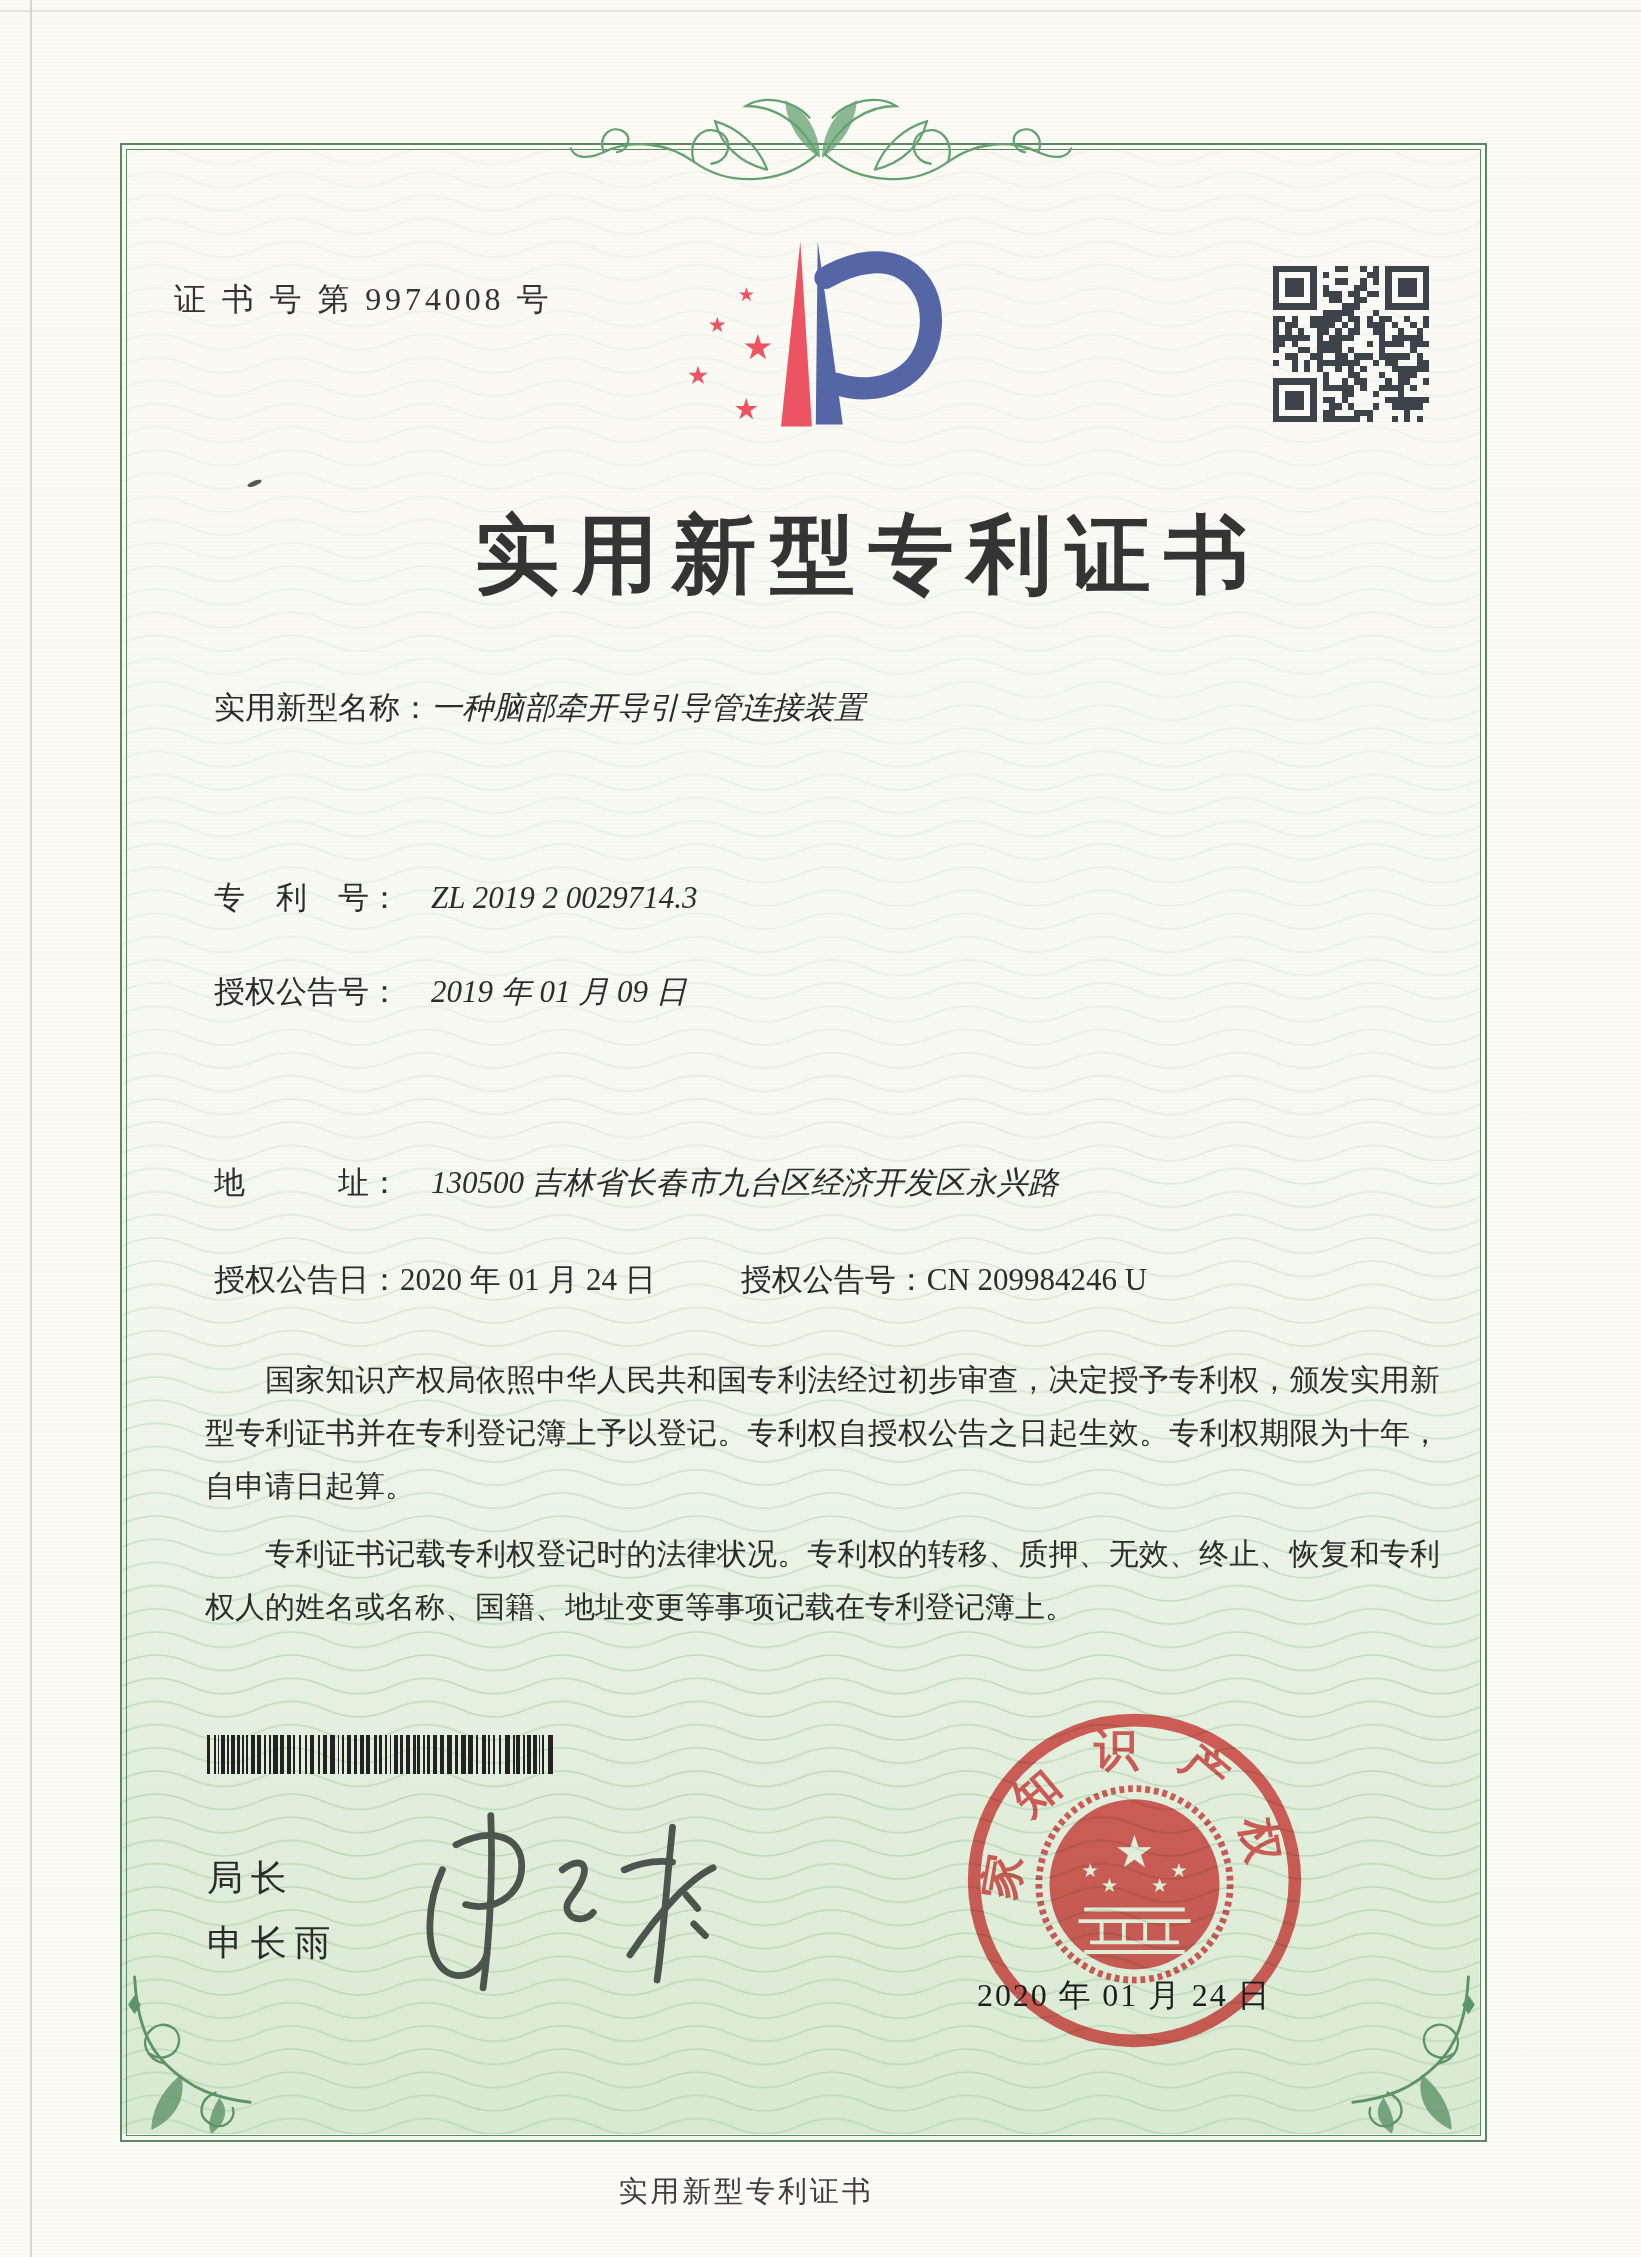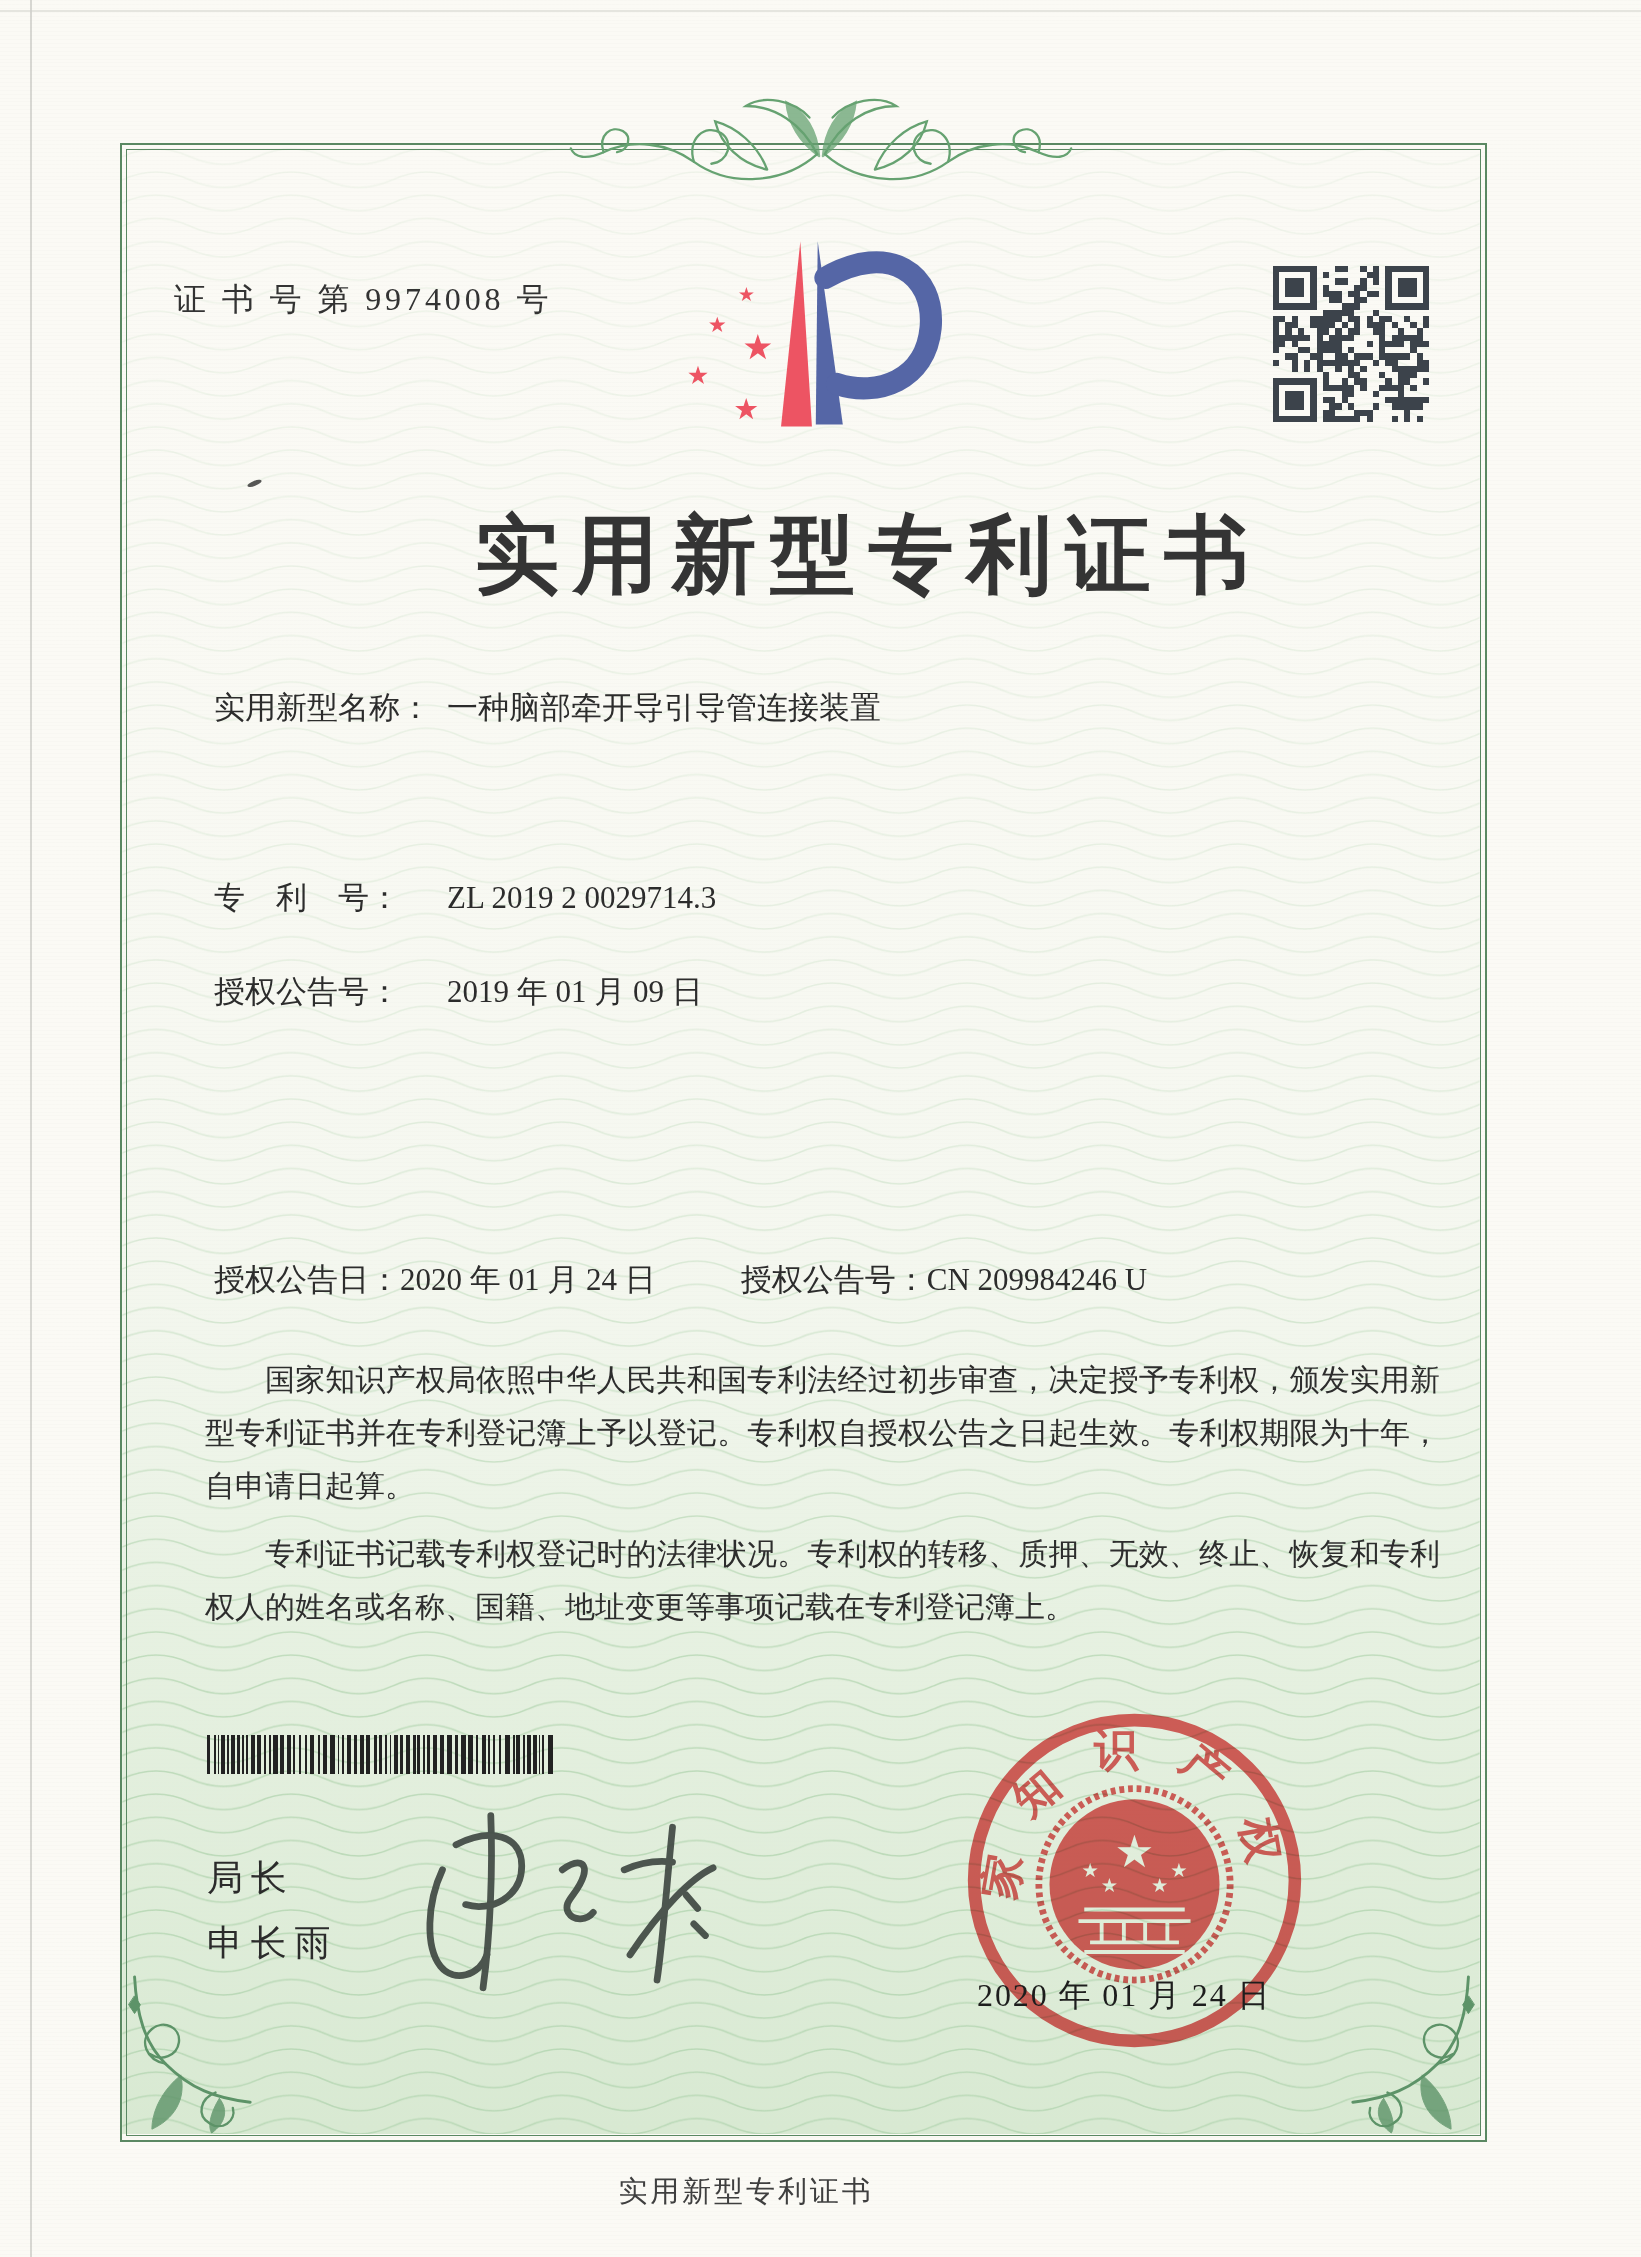--- a/index.html
+++ b/index.html
@@ -10,21 +10,21 @@
   .scan-edge-t{position:absolute;left:0;top:9.7px;right:0;height:1.9px;background:#cfcfca;opacity:.5;}
   .frame{position:absolute;left:120px;top:143px;width:1363px;height:1995px;border:2.9px solid #5a8862;}
   .frame-inner{position:absolute;left:3.9px;top:3.9px;right:3.9px;bottom:3.9px;border:1px solid #5a8862;}
   .waves{position:absolute;left:0;top:0;}
   .cert-no{position:absolute;left:174px;top:278px;font-size:32px;letter-spacing:3.9px;color:#333;}
   .speck{position:absolute;left:247px;top:481px;width:14.5px;height:4.8px;background:#3a3a3a;border-radius:50%;transform:rotate(-22deg);opacity:.85;}
   .title{position:absolute;left:0;width:1641px;top:498px;text-align:center;font-size:85px;font-weight:bold;
          letter-spacing:13.5px;color:#343434;padding-left:48px;}
   .row{position:absolute;left:214px;font-size:31px;color:#2c2c2c;white-space:nowrap;}
   .row .lbl{display:inline-block;min-width:217px;}
-  .row .val{margin-left:16px;}
+  .row .val{margin-left:0px;font-style:italic;}
   .grant2{margin-left:85px;margin-top:46px;}
   .paras{position:absolute;left:189px;top:1338px;width:1267px;font-size:30px;line-height:1.76;
          color:#2d2d2d;text-align:justify;}
   .paras p{margin:16px;text-indent:2em;}
   .barcode{position:absolute;left:207px;top:1735px;width:350px;height:39px;display:flex;align-items:stretch;}
   .barcode i{display:block;background:#222;}
   .officer-title{position:absolute;left:207px;top:1854px;font-size:36px;letter-spacing:7.7px;color:#2b2b2b;}
   .officer-name{position:absolute;left:207px;top:1919px;font-size:36px;letter-spacing:7.7px;color:#2b2b2b;}
   .sig{position:absolute;left:398px;top:1777px;}
   .seal{position:absolute;left:949px;top:1695px;opacity:.93;mix-blend-mode:multiply;}
@@ -373,20 +373,23 @@
 
   <div class="row" style="top:687px">
     <span class="lbl">实用新型名称：</span><span class="val">一种脑部牵开导引导管连接装置</span>
   </div>
   <div class="row" style="top:877px">
     <span class="lbl">专　利　号：</span><span class="val">ZL 2019 2 0029714.3</span>
   </div>
   <div class="row" style="top:971px">
     <span class="lbl">授权公告号：</span><span class="val">2019 年 01 月 09 日</span>
   </div>
+  <div class="row" style="top:1162px">
+    <span class="lbl">地　　　址：</span><span class="val">130500 吉林省长春市九台区经济开发区永兴路</span>
+  </div>
   <div class="row" style="top:1259px">
     <span>授权公告日：</span><span>2020 年 01 月 24 日</span><span class="grant2">授权公告号：</span><span>CN 209984246 U</span>
   </div>
 
   <div class="paras">
     <p>国家知识产权局依照中华人民共和国专利法经过初步审查，决定授予专利权，颁发实用新型专利证书并在专利登记簿上予以登记。专利权自授权公告之日起生效。专利权期限为十年，自申请日起算。</p>
     <p>专利证书记载专利权登记时的法律状况。专利权的转移、质押、无效、终止、恢复和专利权人的姓名或名称、国籍、地址变更等事项记载在专利登记簿上。</p>
   </div>
 
   <div class="barcode" id="barcode">

